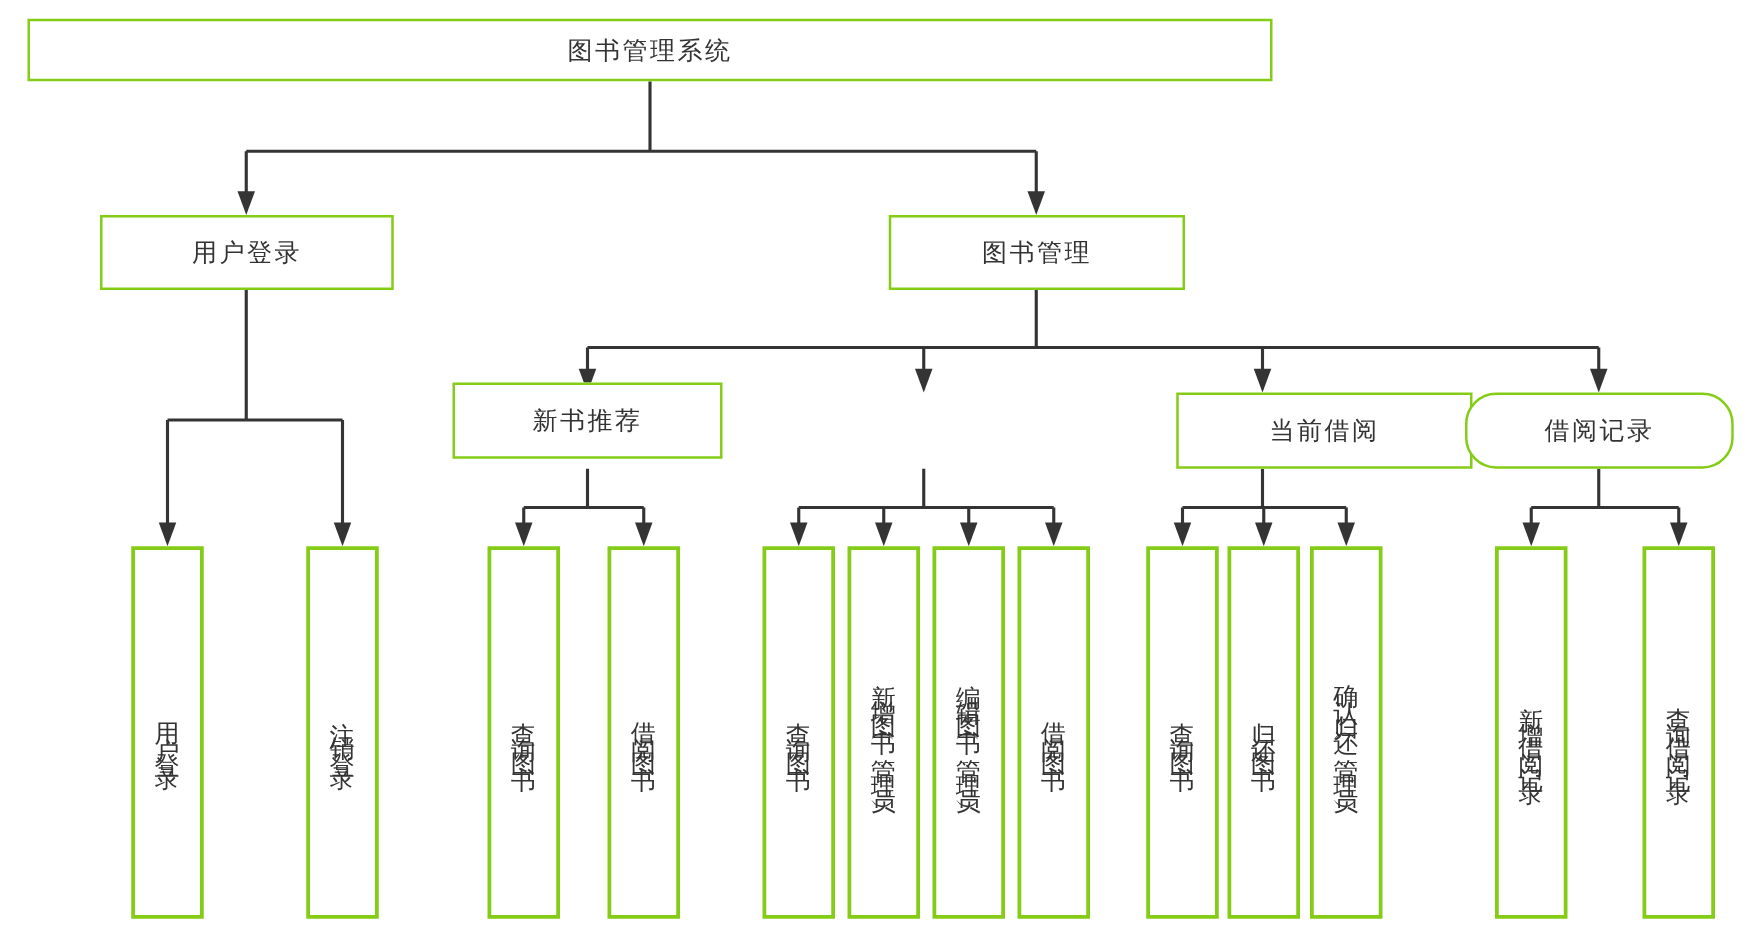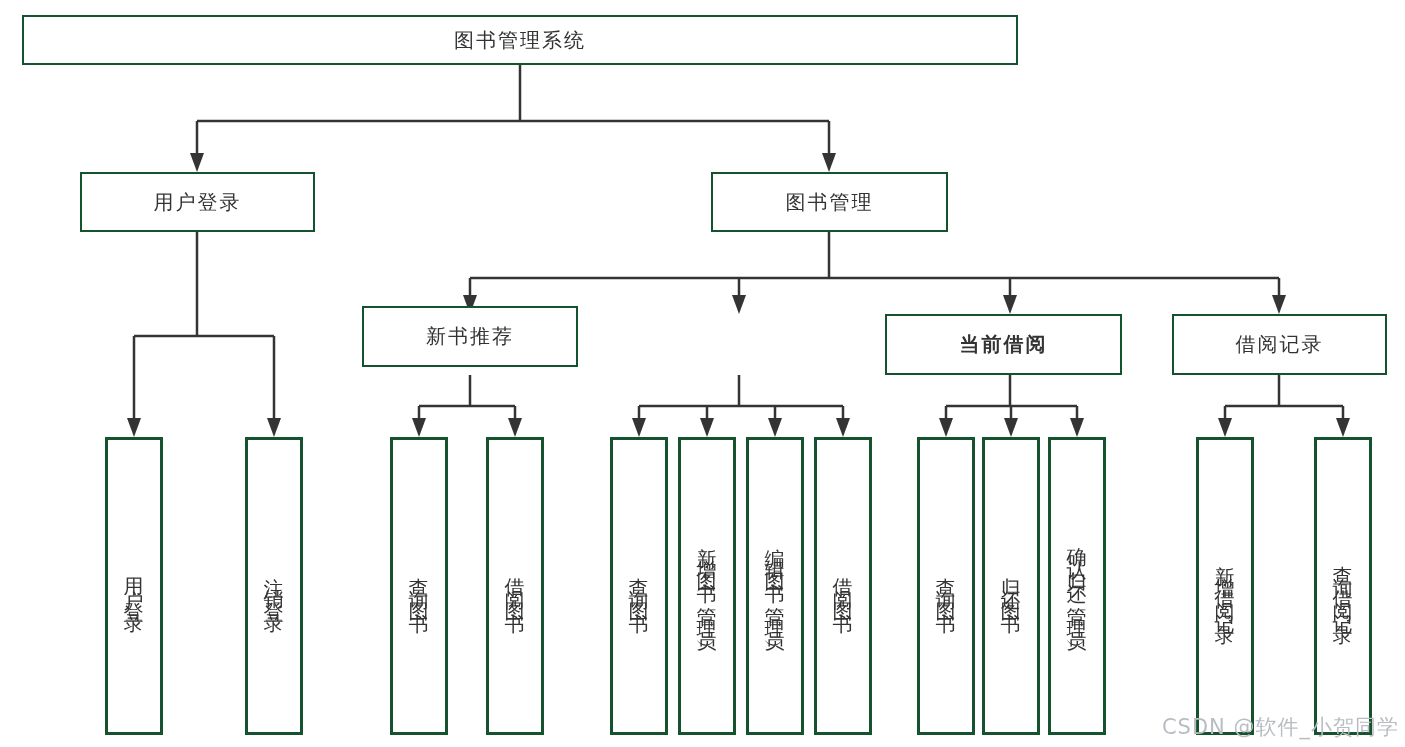--- a/index.html
+++ b/index.html
@@ -14,21 +14,21 @@
   #connectors {
     position: absolute;
     left: 0; top: 0;
     width: 1405px; height: 747px;
     pointer-events: none;
   }
   .node {
     position: absolute;
     box-sizing: border-box;
     background: #ffffff;
-    border: 3px solid #14532d;
+    border: 3px solid #84cc16;
     color: #333333;
     display: flex;
     align-items: center;
     justify-content: center;
     text-align: center;
   }
   .node.h {
     font-size: 20px;
     letter-spacing: 2px;
     border-width: 2.5px;
@@ -46,22 +46,22 @@
     white-space: nowrap;
   }
   
   #root-box       { left: 22px;   top: 15px;  width: 996px; height: 50px; }
   
   #user-login     { left: 80px;   top: 172px; width: 235px; height: 60px; }
   #book-mgmt      { left: 711px;  top: 172px; width: 237px; height: 60px; }
   
   #new-book-rec   { left: 362px;  top: 306px; width: 216px; height: 61px; }
   #book-borrow    { left: 632px;  top: 314px; width: 215px; height: 61px; }
-  #current-borrow { left: 885px;  top: 314px; width: 237px; height: 61px; font-weight: bold; }
-  #borrow-record  { left: 1172px; top: 314px; width: 215px; height: 61px; }
+  #current-borrow { left: 941px;  top: 314px; width: 237px; height: 61px; }
+  #borrow-record  { left: 1172px; top: 314px; width: 215px; height: 61px; border-radius: 25px; }
   
   #ul-login   { left: 105px;  top: 437px; }
   #ul-logout  { left: 245px;  top: 437px; }
   #nr-query   { left: 390px;  top: 437px; }
   #nr-borrow  { left: 486px;  top: 437px; }
   #bb-query   { left: 610px;  top: 437px; }
   #bb-add     { left: 678px;  top: 437px; }
   #bb-edit    { left: 746px;  top: 437px; }
   #bb-borrow  { left: 814px;  top: 437px; }
   #cb-query   { left: 917px;  top: 437px; }
@@ -184,14 +184,13 @@
     <span class="vtext">确认归还（管理员）</span>
   </div>
 
   <div class="node v" id="br-add">
     <span class="vtext">新增借阅记录</span>
   </div>
   <div class="node v" id="br-query">
     <span class="vtext">查询借阅记录</span>
   </div>
 
-  <div id="watermark">CSDN @软件_小贺同学</div>
 </div>
 
 </body></html>

